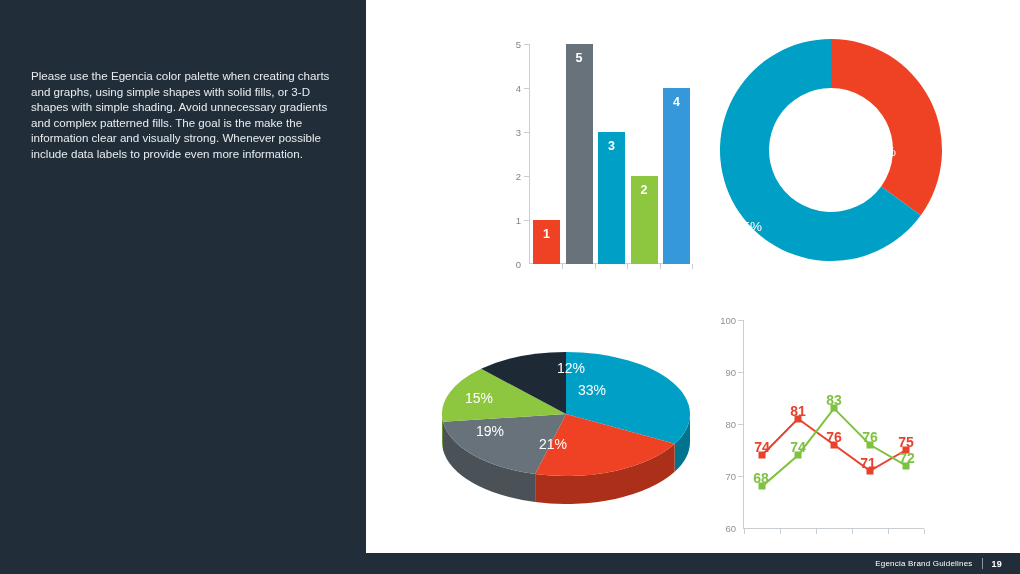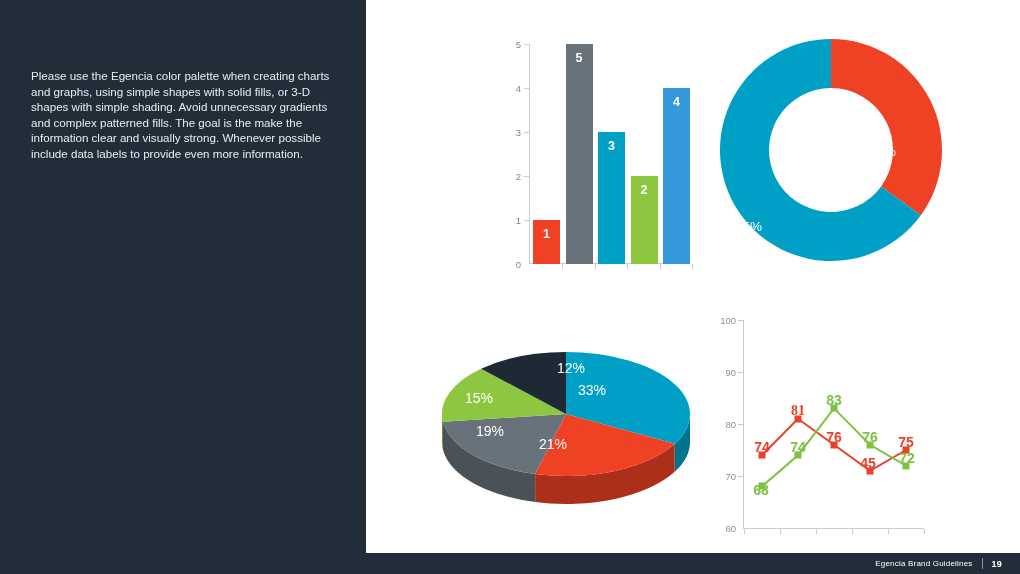--- a/index.html
+++ b/index.html
@@ -336,29 +336,29 @@
       <svg class="lc-plot" width="180" height="208" viewBox="0 0 180 208" style="position:absolute;left:48px;top:10px;">
         <g id="lc-lines">
             <path d="M18 135.2 L54 98.8 L90 124.8 L126 150.8 L162 130" fill="none" stroke="#E8412C" stroke-width="2"></path>
             <path d="M18 166.4 L54 135.2 L90 88.4 L126 124.8 L162 145.6" fill="none" stroke="#7FC241" stroke-width="2"></path>
           </g>
       </svg>
       <div id="lc-overlay">
           <div class="lc-marker" style="left: 66px; top: 145.2px; background: rgb(232, 65, 44);"></div>
           <div class="lc-dlabel" style="color: rgb(232, 65, 44); left: 66px; top: 129.2px;">74</div>
           <div class="lc-marker" style="left: 102px; top: 108.8px; background: rgb(232, 65, 44);"></div>
-          <div class="lc-dlabel" style="color: rgb(232, 65, 44); left: 102px; top: 92.8px; font-family: Liberation Serif, serif;">81</div>
+          <div class="lc-dlabel" style="color: rgb(232, 65, 44); left: 102px; top: 92.8px;">81</div>
           <div class="lc-marker" style="left: 138px; top: 134.8px; background: rgb(232, 65, 44);"></div>
           <div class="lc-dlabel" style="color: rgb(232, 65, 44); left: 138px; top: 118.8px;">76</div>
           <div class="lc-marker" style="left: 174px; top: 160.8px; background: rgb(232, 65, 44);"></div>
-          <div class="lc-dlabel" style="color: rgb(232, 65, 44); left: 172px; top: 144.8px;">45</div>
+          <div class="lc-dlabel" style="color: rgb(232, 65, 44); left: 172px; top: 144.8px;">71</div>
           <div class="lc-marker" style="left: 210px; top: 140px; background: rgb(232, 65, 44);"></div>
           <div class="lc-dlabel" style="color: rgb(232, 65, 44); left: 210px; top: 124px;">75</div>
           <div class="lc-marker" style="left: 66px; top: 176.4px; background: rgb(127, 194, 65);"></div>
-          <div class="lc-dlabel" style="color: rgb(127, 194, 65); left: 65px; top: 160.4px; margin-top: 12px;">68</div>
+          <div class="lc-dlabel" style="color: rgb(127, 194, 65); left: 65px; top: 160.4px;">68</div>
           <div class="lc-marker" style="left: 102px; top: 145.2px; background: rgb(127, 194, 65);"></div>
           <div class="lc-dlabel" style="color: rgb(127, 194, 65); left: 102px; top: 129.2px;">74</div>
           <div class="lc-marker" style="left: 138px; top: 98.4px; background: rgb(127, 194, 65);"></div>
           <div class="lc-dlabel" style="color: rgb(127, 194, 65); left: 138px; top: 82.4px;">83</div>
           <div class="lc-marker" style="left: 174px; top: 134.8px; background: rgb(127, 194, 65);"></div>
           <div class="lc-dlabel" style="color: rgb(127, 194, 65); left: 174px; top: 118.8px;">76</div>
           <div class="lc-marker" style="left: 210px; top: 155.6px; background: rgb(127, 194, 65);"></div>
           <div class="lc-dlabel" style="color: rgb(127, 194, 65); left: 211px; top: 139.6px;">72</div>
         </div>
     </div>

